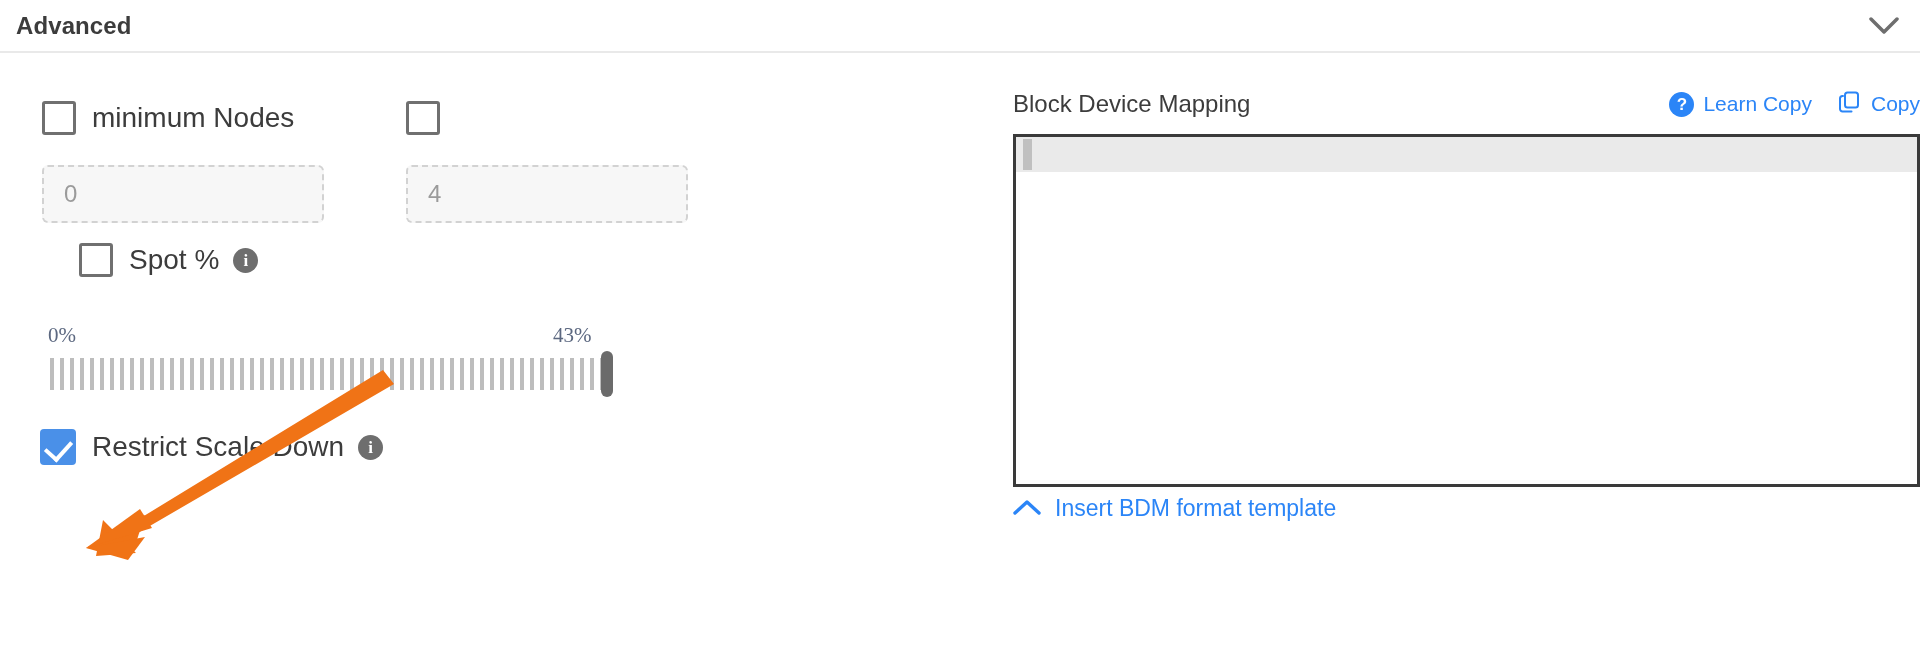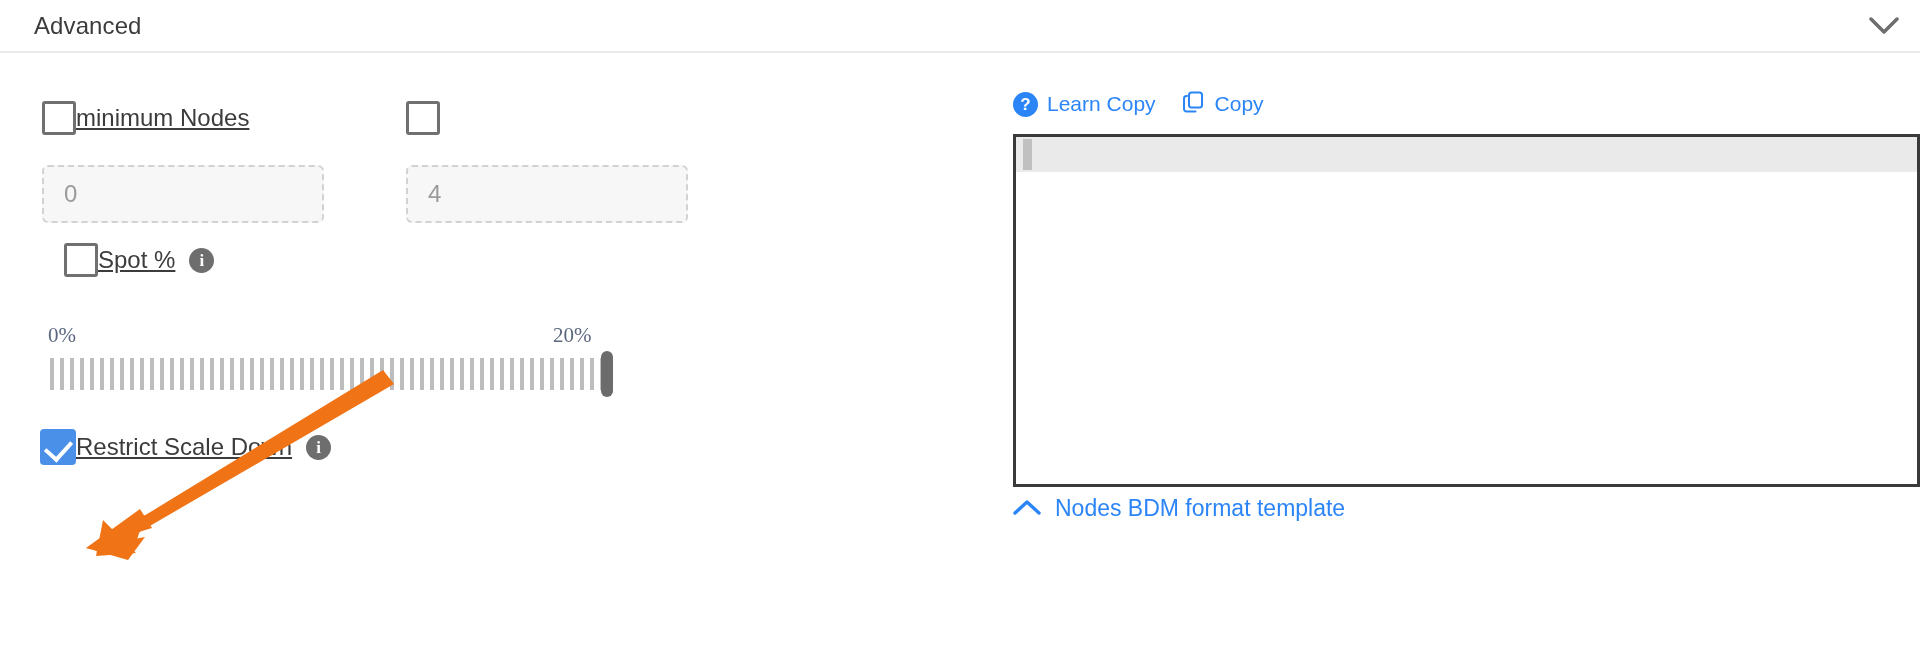--- a/index.html
+++ b/index.html
@@ -26,24 +26,23 @@
     width: 1920px;
     height: 53px;
     display: flex;
     align-items: center;
     justify-content: space-between;
     padding: 0 14px 0 16px;
     border-bottom: 2px solid #e9e9e9;
   }
   .section-title {
     font-size: 24px;
-    font-weight: 400;
+    font-weight: 700;
     color: #3c3c3c;
     letter-spacing: 0.1px;
-    margin-left: 18px;
   }
   .collapse-btn {
     width: 44px; height: 44px;
     display: flex; align-items: center; justify-content: center;
     cursor: pointer;
     background: transparent;
     border: none;
   }
   .collapse-btn svg { display: block; }
 
@@ -82,25 +81,24 @@
     content: "";
     position: absolute;
     left: 10px; top: 6px;
     width: 13px; height: 21px;
     border: solid #ffffff;
     border-width: 0 4px 4px 0;
     transform: rotate(42deg);
   }
 
   .cb-label {
-    font-size: 24px;
+    font-size: 28px;
     color: #3c3c3c;
-    margin-left: 0;
+    margin-left: 16px;
     white-space: nowrap;
-    text-decoration: underline;
   }
 
   
   .info-icon {
     width: 25px; height: 25px;
     border-radius: 50%;
     background: #6e6e6e;
     color: #ffffff;
     font-size: 17px;
     font-weight: bold;
@@ -272,43 +270,44 @@
       <span class="cb"></span>
       <span class="cb-label">minimum Nodes</span>
     </div>
     <input class="dashed-input" style="left: 42px; top: 112px; width: 282px; height: 58px;" value="" placeholder="0">
 
     <div class="field-row" style="left:406px; top:48px;">
       <span class="cb"></span>
     </div>
     <input class="dashed-input" style="left: 406px; top: 112px; width: 282px; height: 58px;" value="" placeholder="4">
 
-    <div class="field-row" style="left:41px; top:190px;padding-left:23px;">
+    <div class="field-row" style="left:56px; top:190px;padding-left:23px;">
       <span class="cb"></span>
       <span class="cb-label">Spot %</span>
       <span class="info-icon">i</span>
     </div>
 
     <div class="slider-wrap" style="left:0; top:0; width:985px; height:603px;">
       <div class="slider-minmax" style="left:48px; top:270px;">0%</div>
-      <div class="slider-minmax" style="left:553px; top:270px;">20%</div>
+      <div class="slider-minmax" style="left:553px; top:270px;">43%</div>
       <div class="slider-track" style="left:50px; top:305px; width:562px;"></div>
       <div class="slider-handle" style="left:601px; top:298px;"></div>
     </div>
 
     <div class="field-row" style="left:40px; top:376px;">
       <span class="cb checked"></span>
       <span class="cb-label">Restrict Scale Down</span>
       <span class="info-icon">i</span>
     </div>
   </div>
 
   <div class="right-col">
 
     <div class="bdm-header">
+      <div class="bdm-title">Block Device Mapping</div>
       <div class="bdm-actions">
 
         <div class="bdm-action">
           <span class="help-badge">?</span>
           <span>Learn Copy</span>
         </div>
 
         <div class="bdm-action">
           <span>
             <svg width="24" height="24" viewBox="0 0 24 24">
@@ -326,21 +325,21 @@
       <div class="editor-gutter-marker"></div>
       <div class="editor-text"></div>
     </div>
 
     <div class="bdm-footer">
       <span>
         <svg width="28" height="17" viewBox="0 0 28 17">
           <polyline points="2,14 14,3 26,14" fill="none" stroke="#2b85f7" stroke-width="3.4" stroke-linecap="round" stroke-linejoin="round"></polyline>
         </svg>
       </span>
-      <span>Nodes BDM format template</span>
+      <span>Insert BDM format template</span>
     </div>
   </div>
 
   <svg class="annotation" viewBox="0 0 1920 656">
     <g fill="#f07316" stroke="none">
       <path d="M 383,370
                L 116,533
                L 103,520
                L 96,556
                L 136,553

